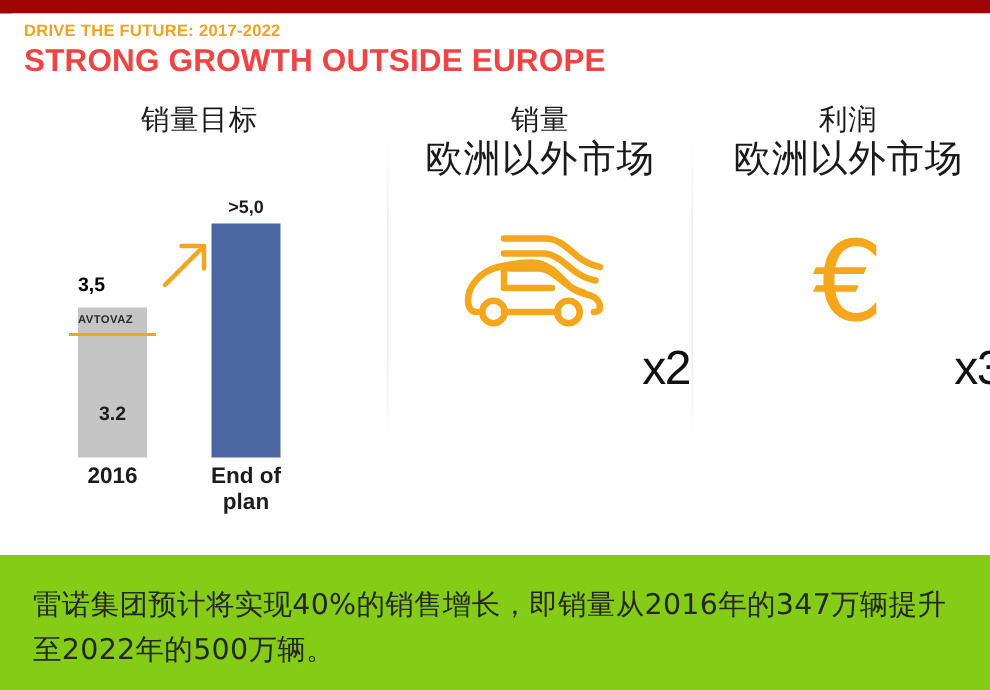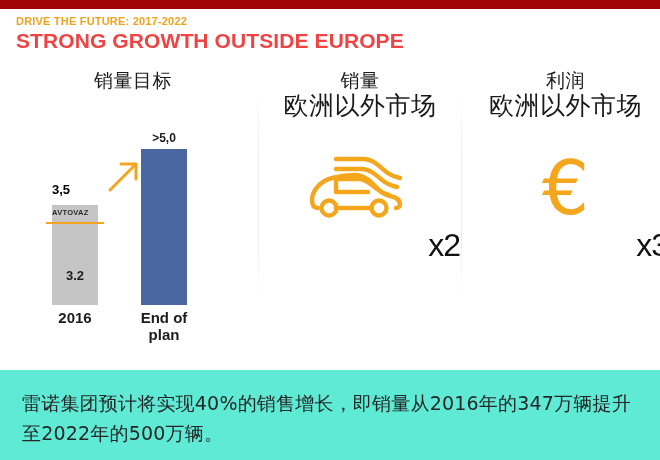--- a/index.html
+++ b/index.html
@@ -228,21 +228,21 @@
     color: #f4a71d;
     font-family: "DejaVu Sans", sans-serif;
     line-height: 86px;
   }
 
   
   .caption {
     position: absolute;
     left: 0; top: 370px;
     width: 660px; height: 90px;
-    background: #5eead4;
+    background: #84cc16;
     box-sizing: border-box;
     padding: 18px 10px 0 22px;
   }
   .caption-text {
     font-size: 19px;
     line-height: 30px;
     color: #262626;
     font-family: "DejaVu Sans", sans-serif;
     letter-spacing: .2px;
   }

